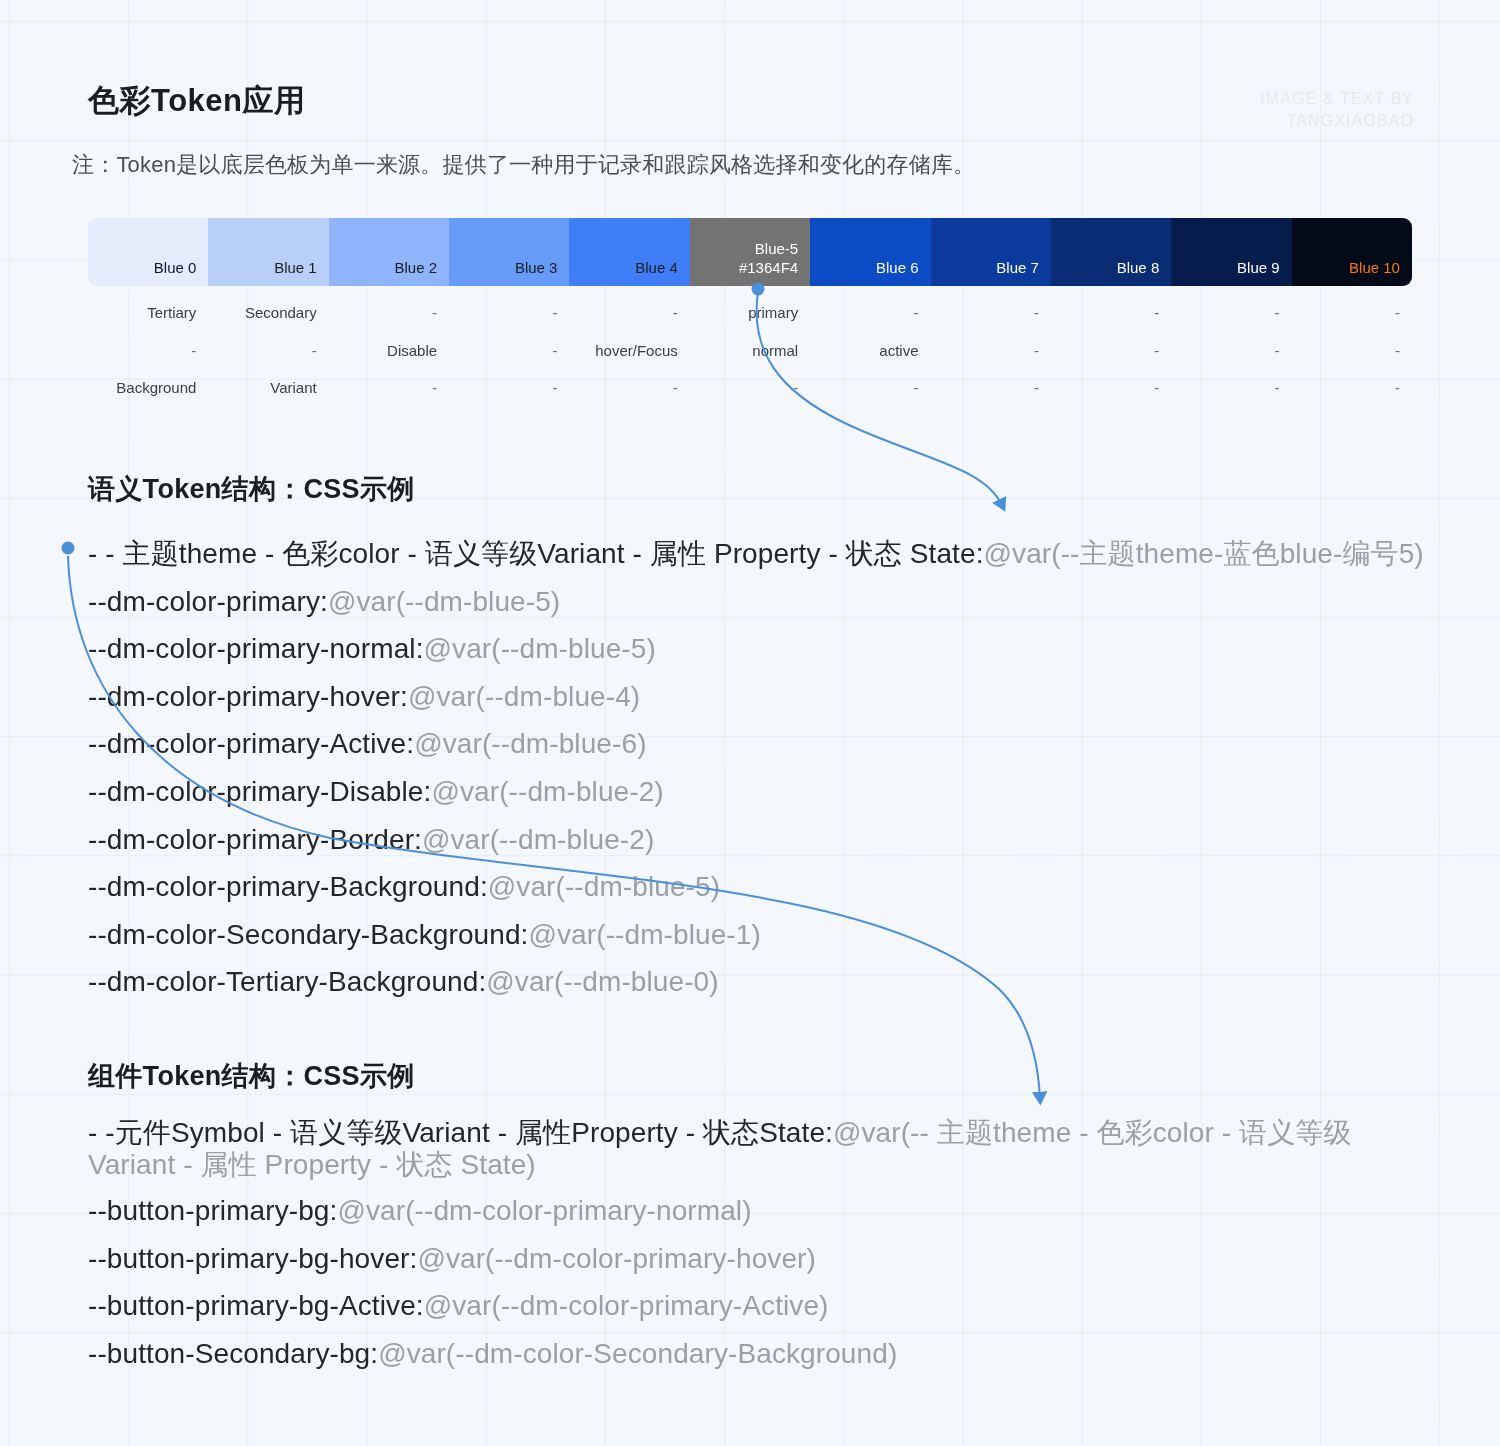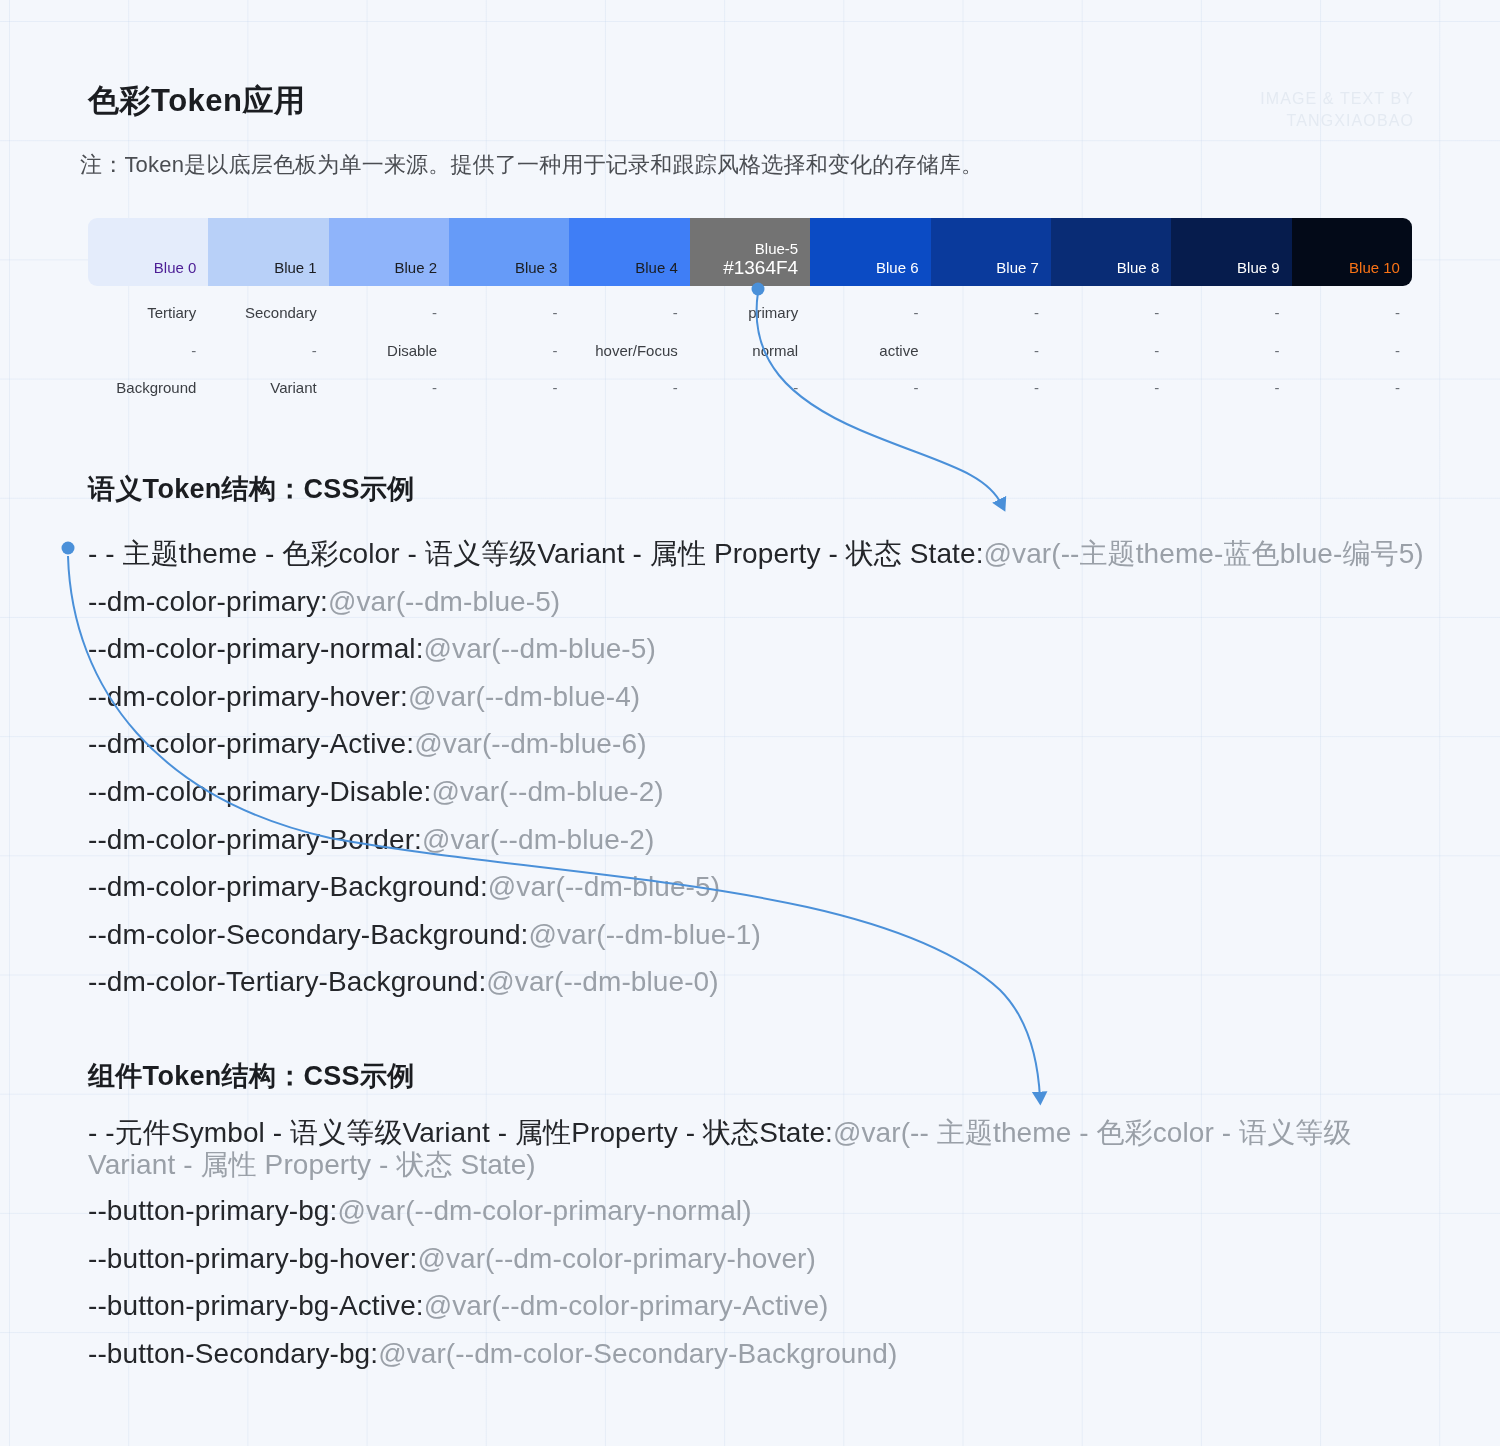--- a/index.html
+++ b/index.html
@@ -52,21 +52,21 @@
     left: 88px;
     top: 80px;
     font-size: 31px;
     font-weight: bold;
     color: #1b1d21;
     letter-spacing: 0.5px;
     margin: 0;
   }
   .page-subtitle {
     position: absolute;
-    left: 80px;
+    left: 72px;
     top: 150px;
     font-size: 22px;
     color: #4a4d52;
     letter-spacing: 0.2px;
     margin: 0;
     white-space: nowrap;
   }
 
   
   .palette {
@@ -89,21 +89,21 @@
     padding: 0 12px 9px 0;
     box-sizing: border-box;
   }
   .swatch .sw-label {
     font-size: 15px;
     line-height: 19px;
     text-align: right;
     white-space: nowrap;
   }
   .swatch .sw-hex {
-    font-size: 19px;
+    font-size: 15px;
     line-height: 19px;
     text-align: right;
     white-space: nowrap;
   }
 
   
   .token-matrix {
     position: absolute;
     left: 88px;
     top: 294px;
@@ -179,21 +179,21 @@
 
   <div class="watermark">
     <div>IMAGE &amp; TEXT BY</div>
     <div>TANGXIAOBAO</div>
   </div>
 
   <h1 class="page-title">色彩Token应用</h1>
   <p class="page-subtitle">注：Token是以底层色板为单一来源。提供了一种用于记录和跟踪风格选择和变化的存储库。</p>
 
   <div class="palette" id="palette">
-      <div class="swatch" style="background: rgb(228, 236, 251); color: #4c1d95;">
+      <div class="swatch" style="background: rgb(228, 236, 251); color: #0f172a;">
         <div class="sw-label">Blue 0</div>
       </div>
       <div class="swatch" style="background: rgb(184, 208, 248); color: rgb(27, 29, 33);">
         <div class="sw-label">Blue 1</div>
       </div>
       <div class="swatch" style="background: rgb(143, 180, 250); color: rgb(27, 29, 33);">
         <div class="sw-label">Blue 2</div>
       </div>
       <div class="swatch" style="background: rgb(102, 155, 248); color: rgb(27, 29, 33);">
         <div class="sw-label">Blue 3</div>

